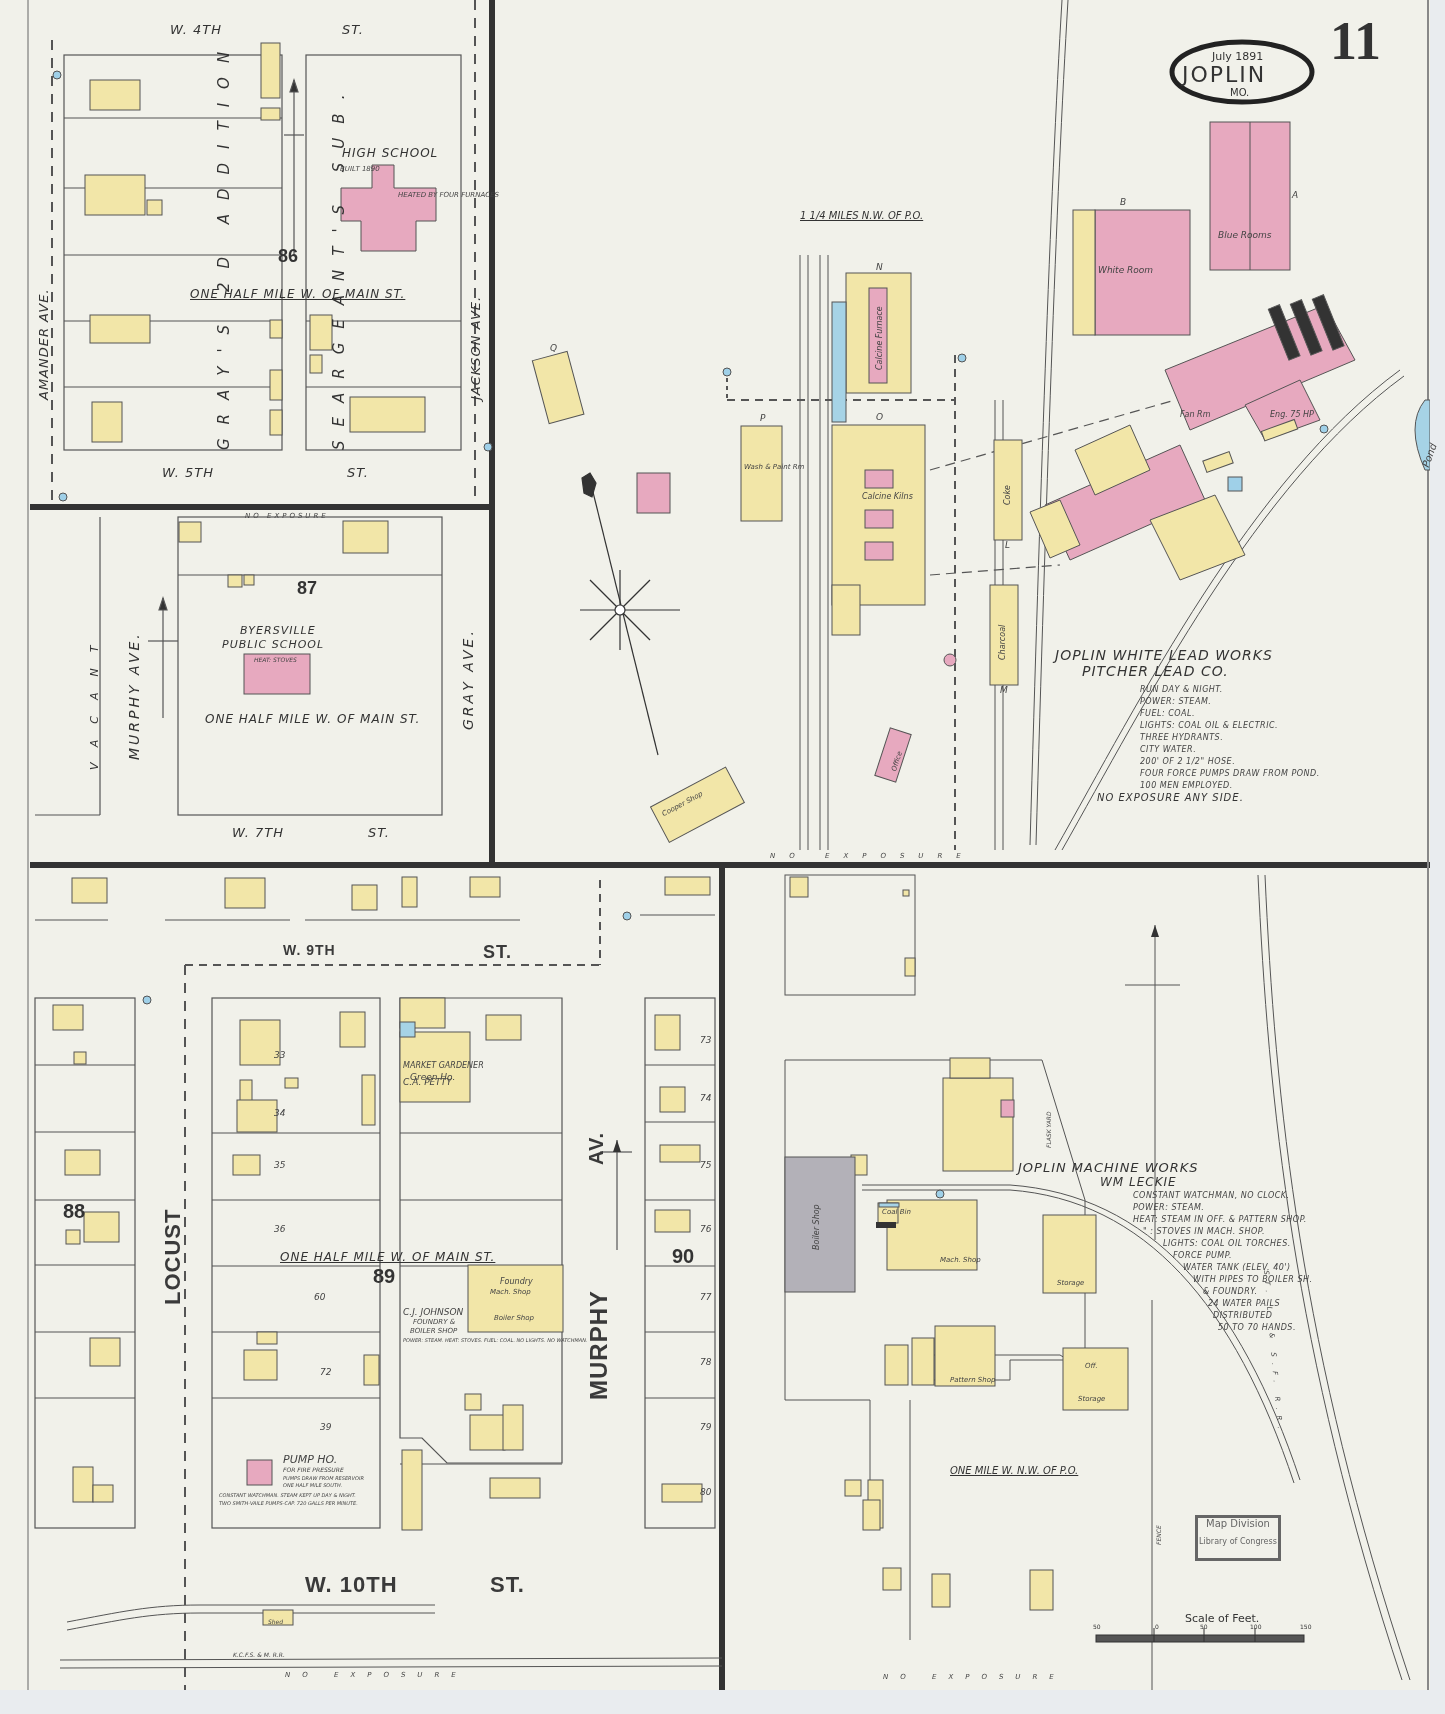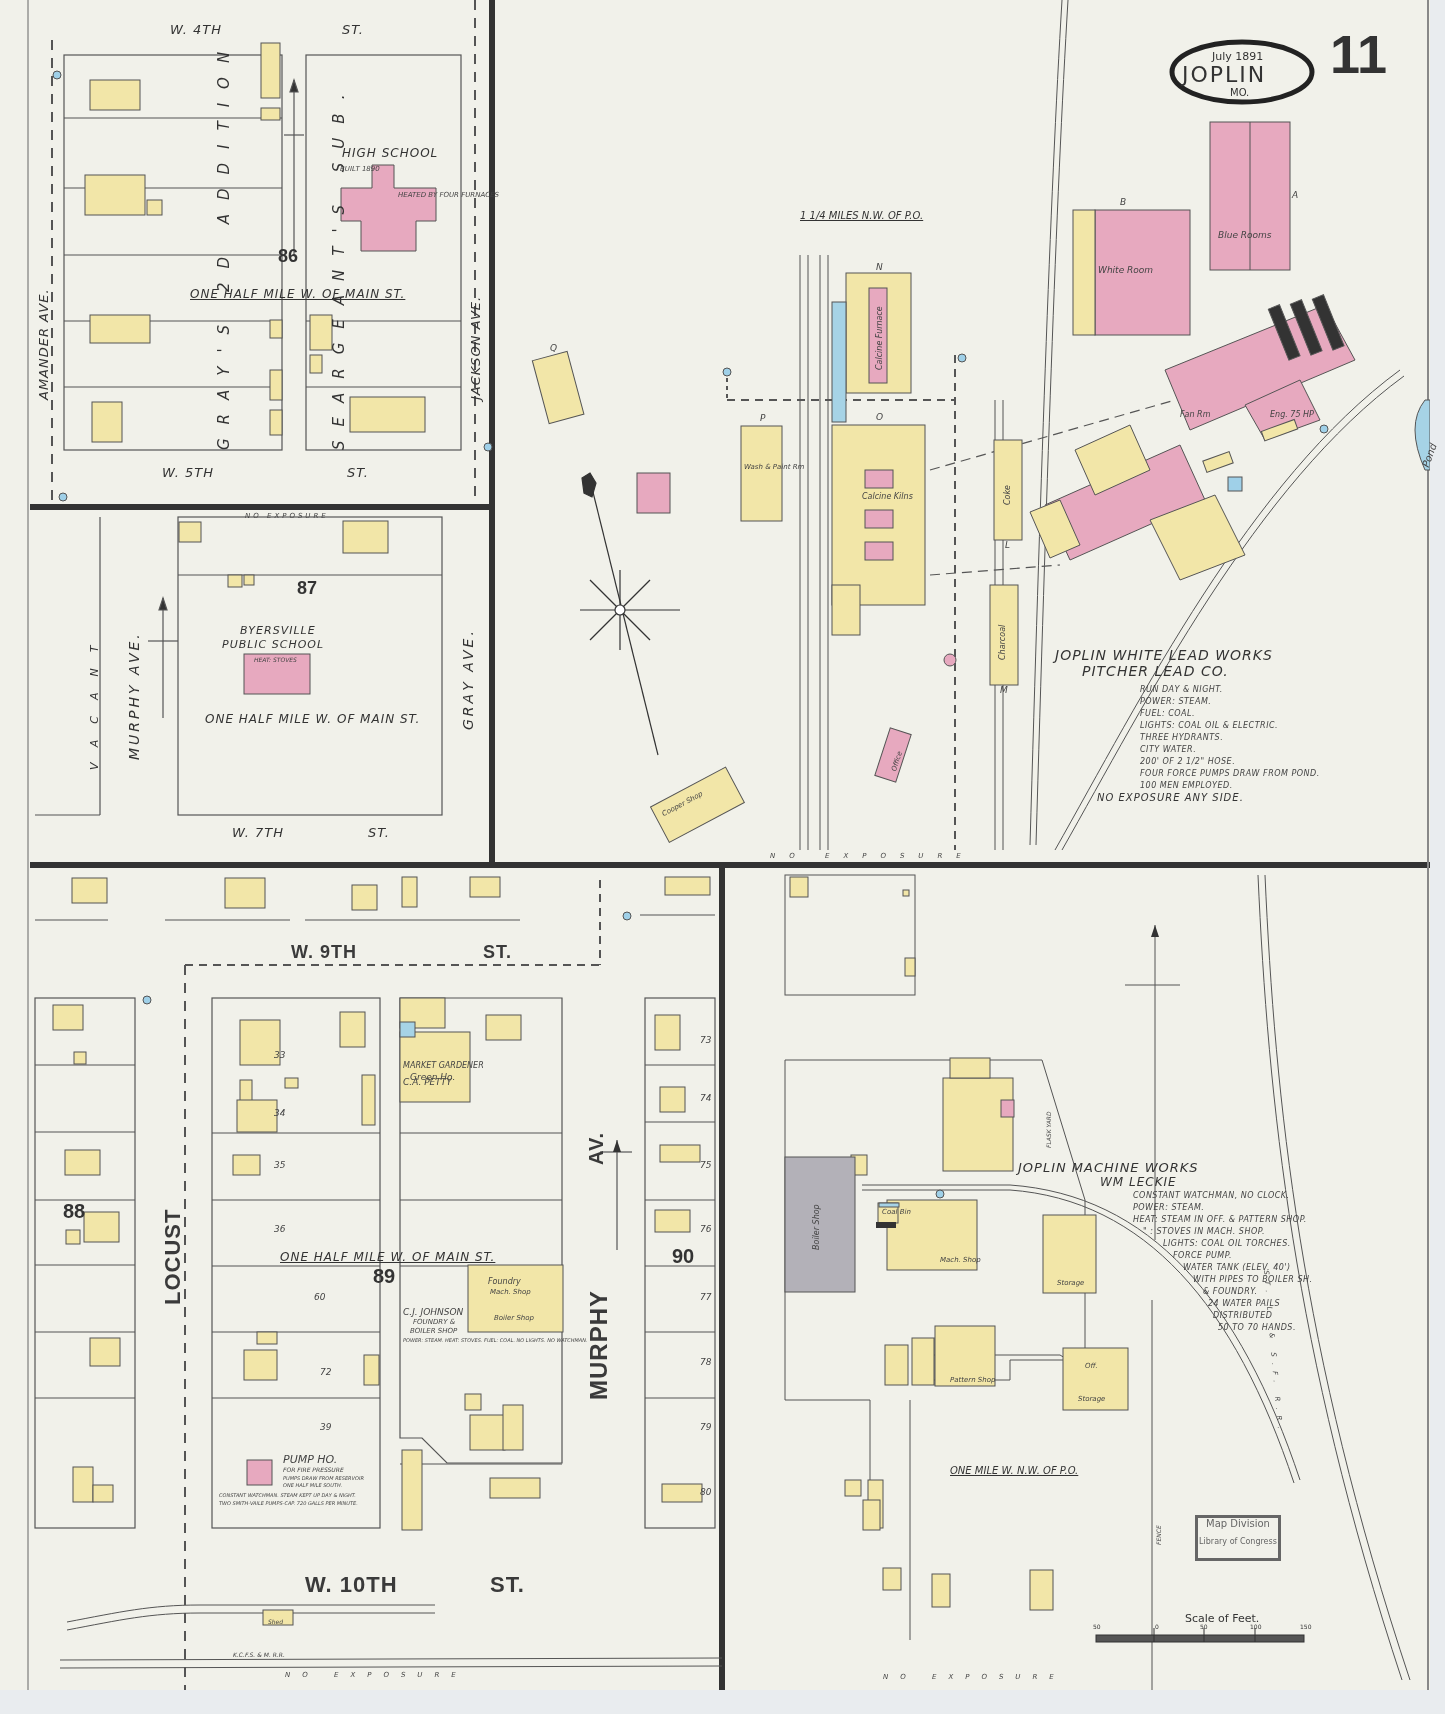--- a/index.html
+++ b/index.html
@@ -1,20 +1,20 @@
 <!DOCTYPE html>
 <html><head>
 <meta charset="utf-8">
 <style>
   html,body{margin:0;padding:0;}
   body{width:1445px;height:1714px;background:#e9ecef;position:relative;overflow:hidden;font-family:"DejaVu Sans",sans-serif;}
   #sheet{position:absolute;left:0;top:0;width:1430px;height:1690px;background:#f1f1ea;}
   #map{position:absolute;left:0;top:0;}
   .lbl{position:absolute;color:#333;white-space:nowrap;font-style:italic;}
-  .title{font-family:Liberation Sans, sans-serif;font-style:normal;margin-top:13px;}
+  .title{font-family:Liberation Serif, serif;font-style:normal;}
   .blk{font-family:"Liberation Sans",sans-serif;font-style:normal;font-weight:bold;color:#333;}
   .street{font-family:"DejaVu Sans",sans-serif;font-style:italic;color:#333;letter-spacing:1px;}
   .bold-street{font-family:"Liberation Sans",sans-serif;font-weight:bold;font-style:normal;color:#3a3a3a;letter-spacing:1px;}
   .small{font-size:9px;color:#444;}
   .note{font-size:8px;line-height:12px;color:#444;font-style:italic;letter-spacing:.5px;}
   .vert{transform-origin:left top;}
   #stamp{position:absolute;border:3px solid #666;color:#666;font-size:10px;text-align:center;}
 </style>
 </head>
 <body>
@@ -354,39 +354,39 @@
 <div class="lbl small vert" style="left:890px;top:770px;font-size:7px;transform:rotate(-72deg);">Office</div>
 <div class="lbl small" style="left:1292px;top:190px;">A</div>
 <div class="lbl small" style="left:1120px;top:197px;">B</div>
 <div class="lbl small" style="left:876px;top:262px;">N</div>
 <div class="lbl small" style="left:876px;top:412px;">O</div>
 <div class="lbl small" style="left:760px;top:413px;">P</div>
 <div class="lbl small" style="left:550px;top:343px;">Q</div>
 <div class="lbl small" style="left:1005px;top:540px;">L</div>
 <div class="lbl small" style="left:1000px;top:685px;">M</div>
 
-<div class="lbl bold-street" style="left:291px;top:942px;font-size:18px;">W. 9TH</div>
+<div class="lbl bold-street" style="left:283px;top:942px;font-size:14px;">W. 9TH</div>
 <div class="lbl bold-street" style="left:483px;top:942px;font-size:18px;">ST.</div>
 <div class="lbl bold-street" style="left:305px;top:1572px;font-size:22px;">W. 10TH</div>
 <div class="lbl bold-street" style="left:490px;top:1572px;font-size:22px;">ST.</div>
 <div class="lbl bold-street vert" style="left:160px;top:1305px;font-size:22px;transform:rotate(-90deg);">LOCUST</div>
 <div class="lbl bold-street vert" style="left:585px;top:1400px;font-size:24px;transform:rotate(-90deg);">MURPHY</div>
 <div class="lbl bold-street vert" style="left:585px;top:1165px;font-size:20px;transform:rotate(-90deg);">AV.</div>
 <div class="lbl blk" style="left:63px;top:1200px;font-size:20px;">88</div>
 <div class="lbl blk" style="left:373px;top:1265px;font-size:20px;">89</div>
 <div class="lbl blk" style="left:672px;top:1245px;font-size:20px;">90</div>
 <div class="lbl street" style="left:280px;top:1250px;font-size:12px;text-decoration:underline;">ONE HALF MILE W. OF MAIN ST.</div>
 <div class="lbl small" style="left:403px;top:1050px;font-size:9px;margin-top:27px;">C.A. PETTY</div>
 <div class="lbl small" style="left:403px;top:1061px;font-size:8px;">MARKET GARDENER</div>
 <div class="lbl small" style="left:410px;top:1072px;font-size:9px;">Green Ho.</div>
 <div class="lbl small" style="left:403px;top:1307px;font-size:9px;">C.J. JOHNSON</div>
 <div class="lbl small" style="left:413px;top:1318px;font-size:7px;">FOUNDRY &amp;</div>
 <div class="lbl small" style="left:410px;top:1327px;font-size:7px;">BOILER SHOP</div>
 <div class="lbl small" style="left:403px;top:1337px;font-size:5px;">POWER: STEAM. HEAT: STOVES. FUEL: COAL. NO LIGHTS. NO WATCHMAN.</div>
-<div class="lbl small" style="left:488px;top:1277px;font-size:8px;">Foundry</div>
+<div class="lbl small" style="left:500px;top:1277px;font-size:8px;">Foundry</div>
 <div class="lbl small" style="left:490px;top:1288px;font-size:7px;">Mach. Shop</div>
 <div class="lbl small" style="left:494px;top:1314px;font-size:7px;">Boiler Shop</div>
 <div class="lbl small" style="left:283px;top:1453px;font-size:11px;">PUMP HO.</div>
 <div class="lbl small" style="left:283px;top:1466px;font-size:6px;">FOR FIRE PRESSURE</div>
 <div class="lbl small" style="left:283px;top:1475px;font-size:5px;">PUMPS DRAW FROM RESERVOIR</div>
 <div class="lbl small" style="left:283px;top:1482px;font-size:5px;">ONE HALF MILE SOUTH.</div>
 <div class="lbl small" style="left:219px;top:1492px;font-size:5px;">CONSTANT WATCHMAN. STEAM KEPT UP DAY &amp; NIGHT.</div>
 <div class="lbl small" style="left:219px;top:1500px;font-size:5px;">TWO SMITH-VAILE PUMPS-CAP. 720 GALLS PER MINUTE.</div>
 <div class="lbl small" style="left:268px;top:1618px;font-size:6px;">Shed</div>
 <div class="lbl small" style="left:233px;top:1651px;font-size:6px;">K.C.F.S. &amp; M. R.R.</div>

